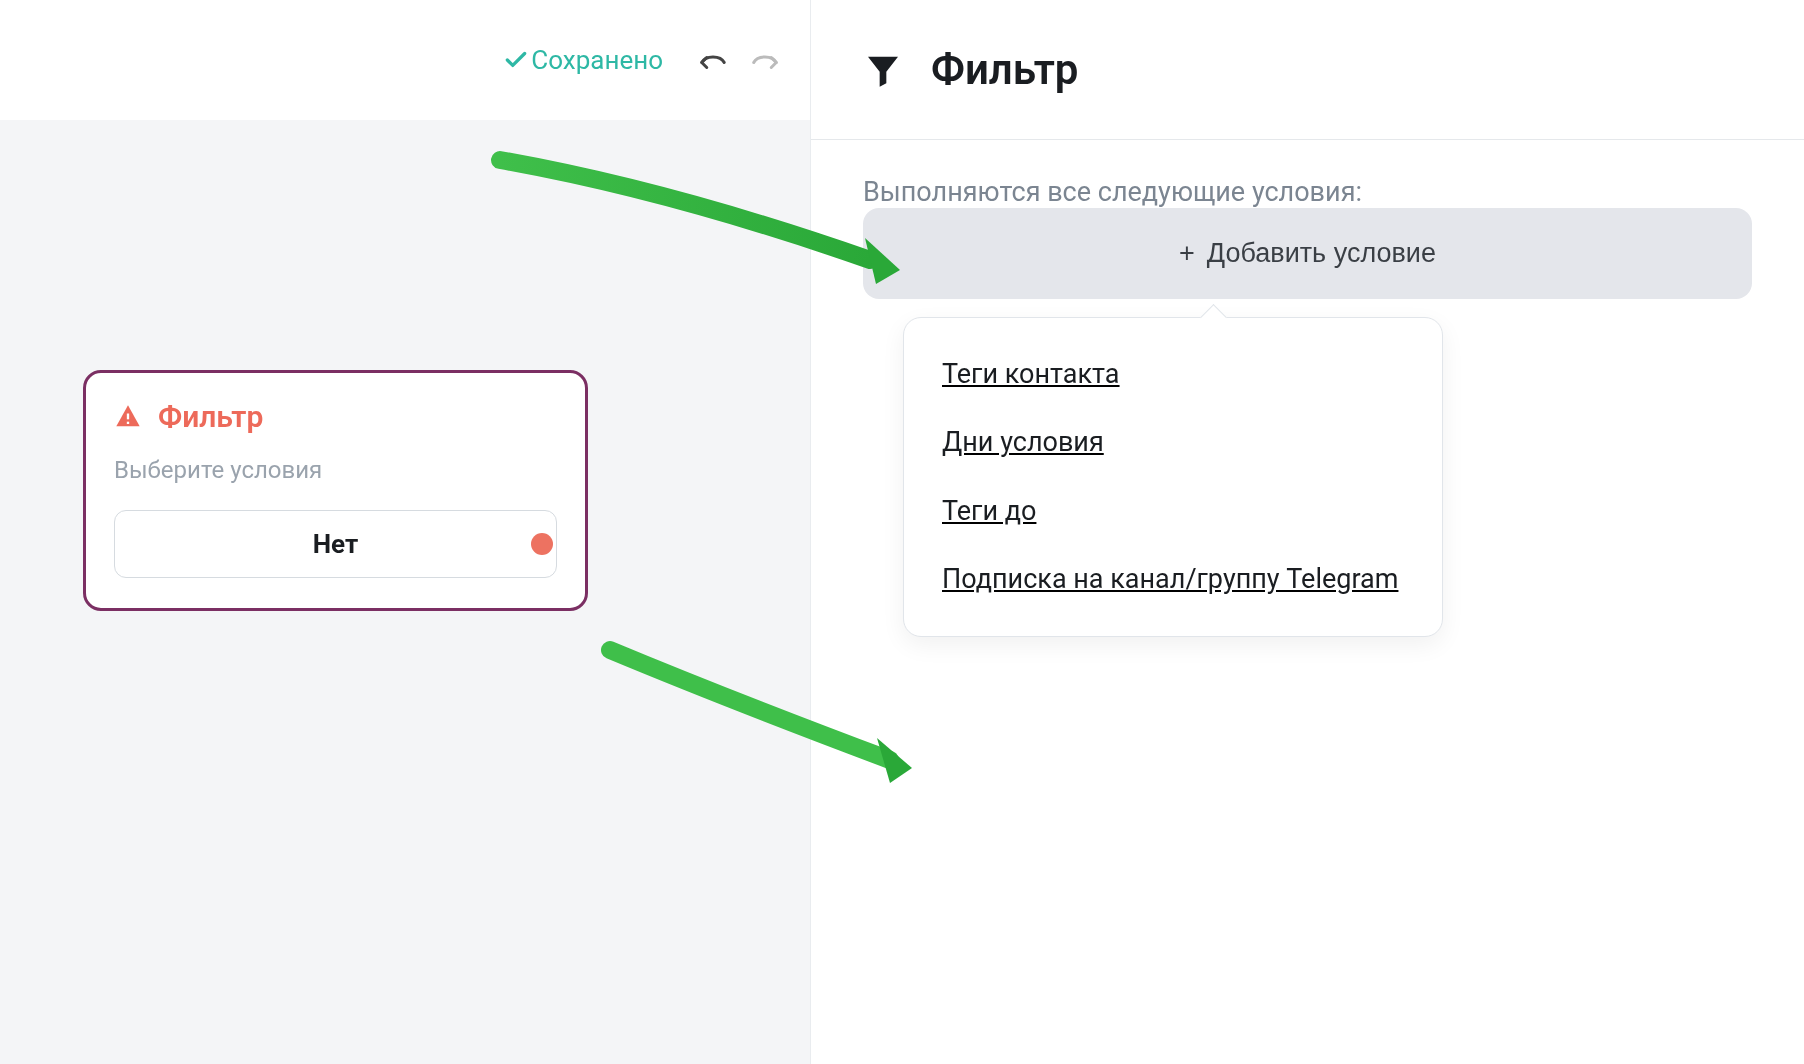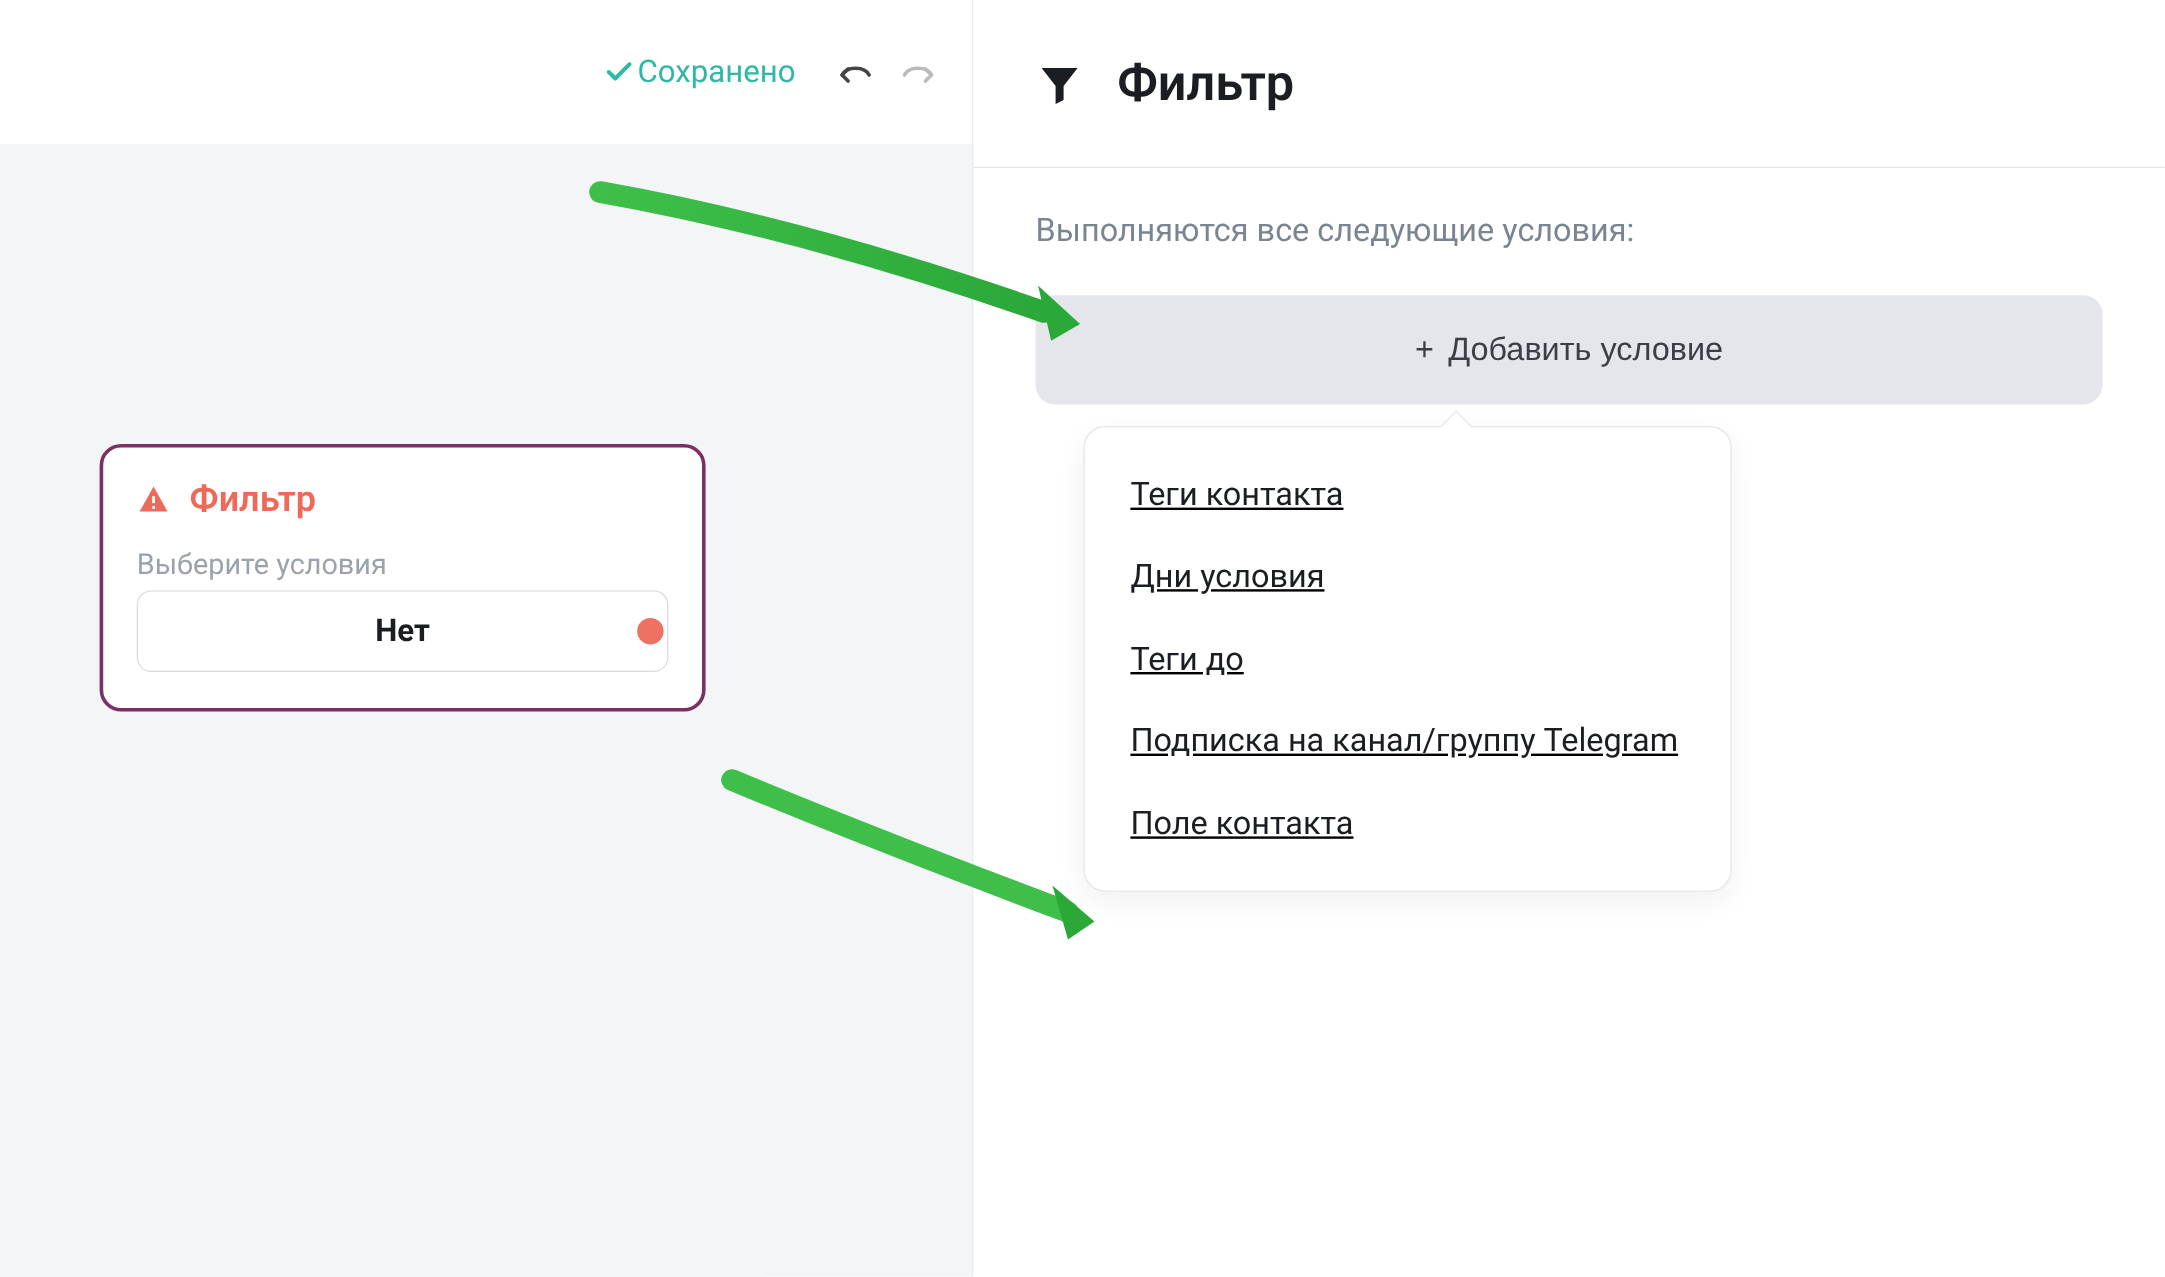--- a/index.html
+++ b/index.html
@@ -69,21 +69,21 @@
       gap: 16px;
       color: #ed6a5a;
       font-size: 30px;
       font-weight: 600;
       margin-bottom: 22px;
     }
     .warn-icon { display:flex; align-items:center; }
     .filter-node-subtitle {
       color: #9aa3ad;
       font-size: 24px;
-      margin-bottom: 8px;
+      margin-bottom: 26px;
     }
     .choice-btn {
       width: 100%;
       background: #fff;
       border: 1px solid #d6dbe0;
       border-radius: 12px;
       padding: 18px 20px;
       margin-bottom: 14px;
       display: flex;
       align-items: center;
@@ -128,21 +128,20 @@
       font-size: 42px;
       font-weight: 600;
       color: #1a1d21;
     }
     .panel-body {
       padding: 36px 52px;
     }
     .conditions-label {
       color: #7b8591;
       font-size: 27px;
-      margin-bottom: 38px;
     }
     .add-condition-btn {
       width: 100%;
       background: #e4e6eb;
       border: none;
       border-radius: 16px;
       padding: 30px 20px;
       font-size: 27px;
       font-weight: 500;
       color: #3a3f45;
@@ -250,21 +249,20 @@
     <div class="conditions-label">Выполняются все следующие условия:</div>
     <button class="add-condition-btn">
       <span>+</span>
       <span>Добавить условие</span>
     </button>
     <div class="dropdown">
       <div class="dropdown-item">Теги контакта</div>
       <div class="dropdown-item">Дни условия</div>
       <div class="dropdown-item">Теги до</div>
       <div class="dropdown-item">Подписка на канал/группу Telegram</div>
-      <div class="dropdown-item">Поле контакта</div>
     </div>
   </div>
 </div>
 
 <div class="arrow" style="left:490px; top:150px;">
   <svg width="440" height="160" viewBox="0 0 440 160">
     <defs>
       <linearGradient id="g1" x1="0" y1="0" x2="1" y2="0">
         <stop offset="0%" stop-color="#3fbf4a"></stop>
         <stop offset="100%" stop-color="#2aa838"></stop>

